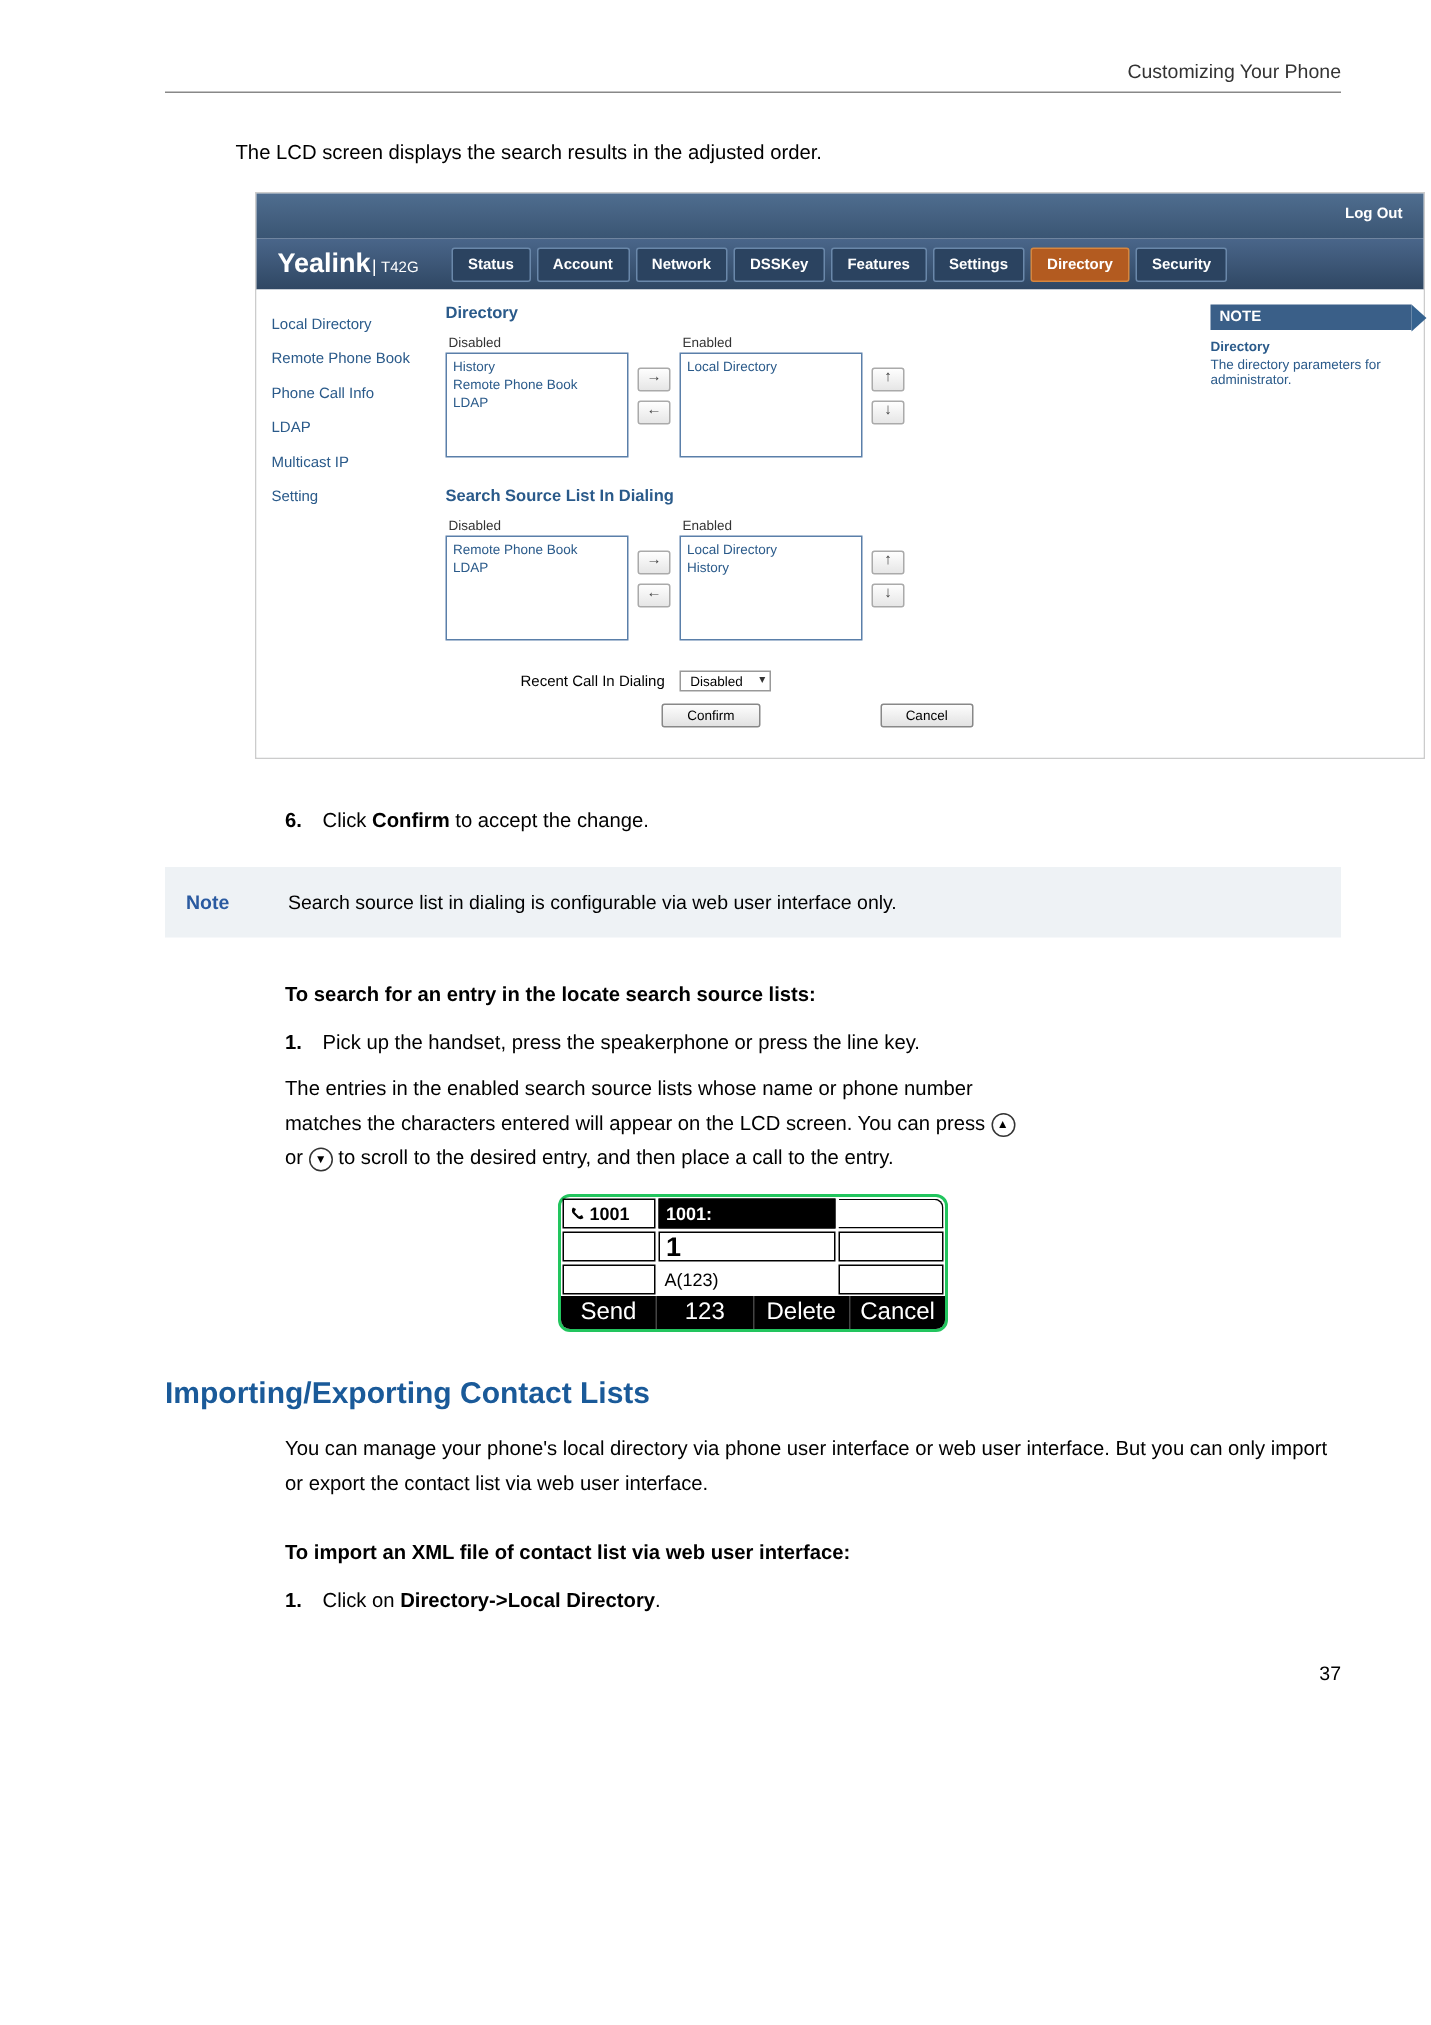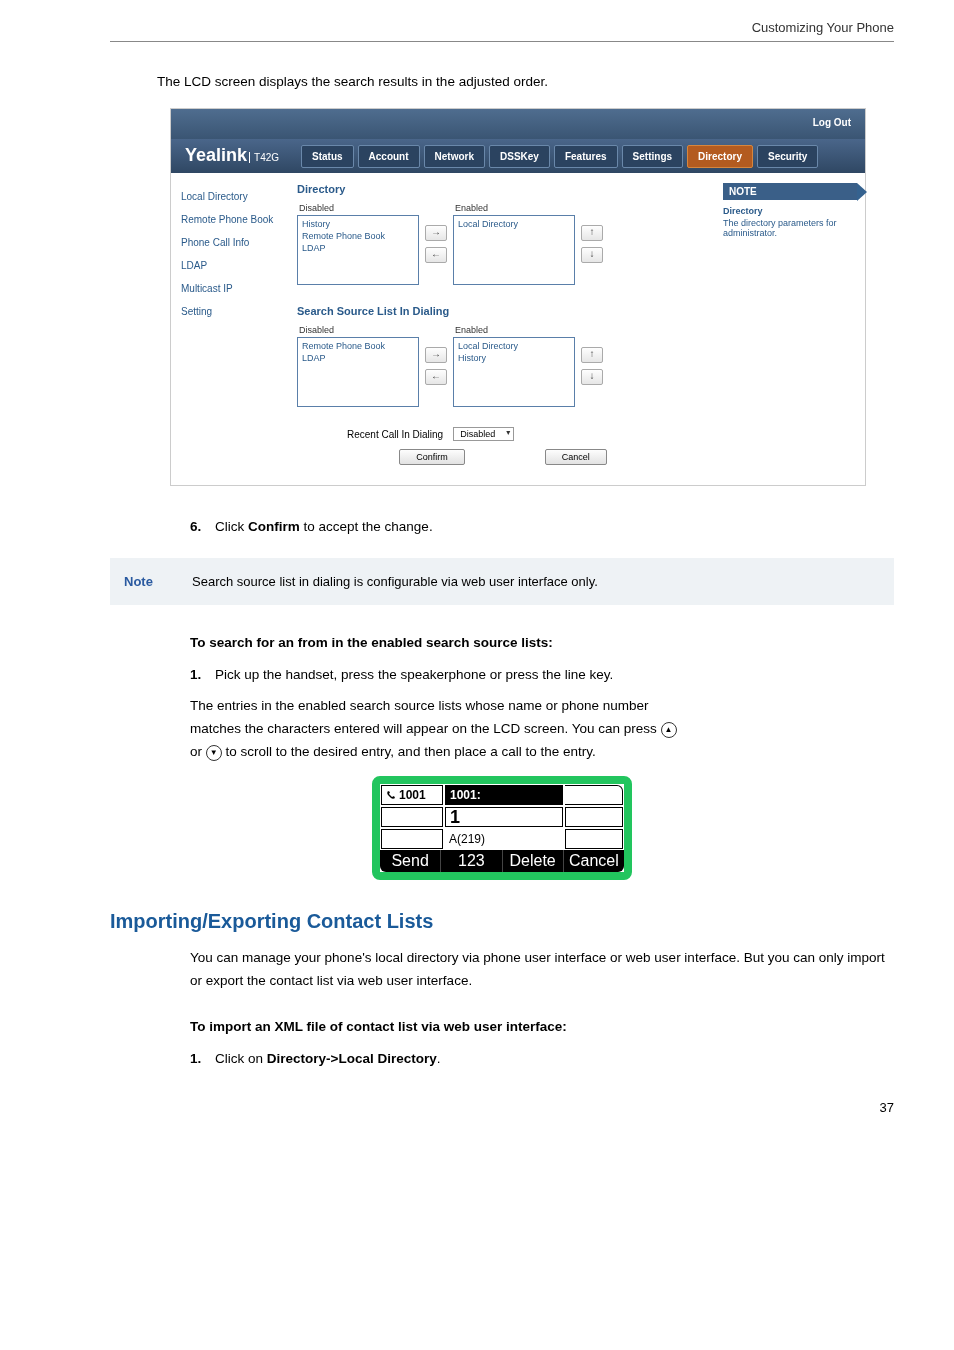--- a/index.html
+++ b/index.html
@@ -5,40 +5,40 @@
   * { box-sizing: border-box; margin: 0; padding: 0; }
   body {
     font-family: Arial, Helvetica, sans-serif;
     background: #fff;
     color: #000;
     width: 954px;
     margin: 0 auto;
     font-size: 13px;
   }
   .page {
-    padding: 20px 60px 30px 110px;
+    padding: 40px 60px 30px 110px;
   }
   .header-line {
     border-bottom: 1px solid #888;
     padding-bottom: 6px;
     margin-bottom: 30px;
     text-align: right;
     font-size: 13px;
     color: #333;
   }
   .intro-text {
     margin: 0 0 16px 47px;
     font-size: 13.5px;
     line-height: 1.5;
   }
   
   .webui {
     margin: 10px 0 30px 60px;
     border: 1px solid #ccc;
-    width: 696px;
+    width: 780px;
     font-size: 11px;
     background: linear-gradient(#f5f8fb,#eef2f6 40px);
     position: relative;
   }
   .webui-top {
     height: 30px;
     background: linear-gradient(#4f6d8f,#3a5573);
     color: #fff;
     font-size: 10px;
     text-align: right;
@@ -250,21 +250,21 @@
     justify-content:center;
     font-size:8px;
     vertical-align:middle;
     line-height:1;
   }
 
   
   .lcd {
     margin: 12px auto 30px auto;
     width: 260px;
-    border: 8px solid #22c55e;
+    border: 2px solid #22c55e;
     border-radius: 8px;
     background:#fff;
     font-family: Arial, sans-serif;
   }
   .lcd-row { display:flex; }
   .lcd-cell {
     border:1px solid #000;
     margin:1px;
     padding:1px 4px;
     font-size:12px;
@@ -420,21 +420,21 @@
   <div class="step">
     <span class="num">6.</span>
     <span>Click </span><b>Confirm</b><span> to accept the change.</span>
   </div>
 
   <div class="notebar">
     <div class="label">Note</div>
     <div>Search source list in dialing is configurable via web user interface only.</div>
   </div>
 
-  <div class="subhead">To search for an from in the enabled search source lists:</div>
+  <div class="subhead">To search for an entry in the locate search source lists:</div>
 
   <div class="step">
     <span class="num">1.</span>
     <span class="bodytext">Pick up the handset, press the speakerphone or press the line key.</span>
   </div>
 
   <div class="para">
     <span>The entries in the enabled search source lists whose name or phone number</span><br>
     <span>matches the characters entered will appear on the LCD screen. You can press </span>
     <span class="circlekey">▲</span><br>
@@ -454,21 +454,21 @@
       <div class="lcd-cell c2">1001:</div>
       <div class="lcd-cell c3"></div>
     </div>
     <div class="lcd-row lcd-row2">
       <div class="lcd-cell c1"></div>
       <div class="lcd-cell c2">1</div>
       <div class="lcd-cell c3"></div>
     </div>
     <div class="lcd-row lcd-row3">
       <div class="lcd-cell c1"></div>
-      <div class="lcd-cell c2" style="border:none;padding-left:4px;">A(219)</div>
+      <div class="lcd-cell c2" style="border:none;padding-left:4px;">A(123)</div>
       <div class="lcd-cell c3"></div>
     </div>
     <div class="lcd-softkeys">
       <div class="softkey">Send</div>
       <div class="softkey">123</div>
       <div class="softkey">Delete</div>
       <div class="softkey">Cancel</div>
     </div>
   </div>
 

